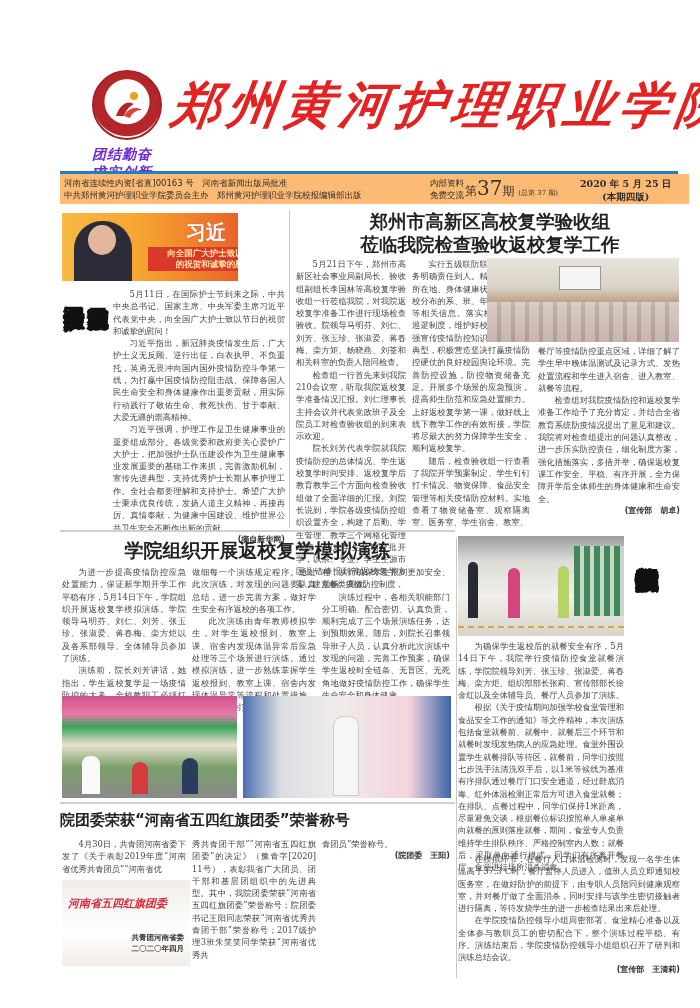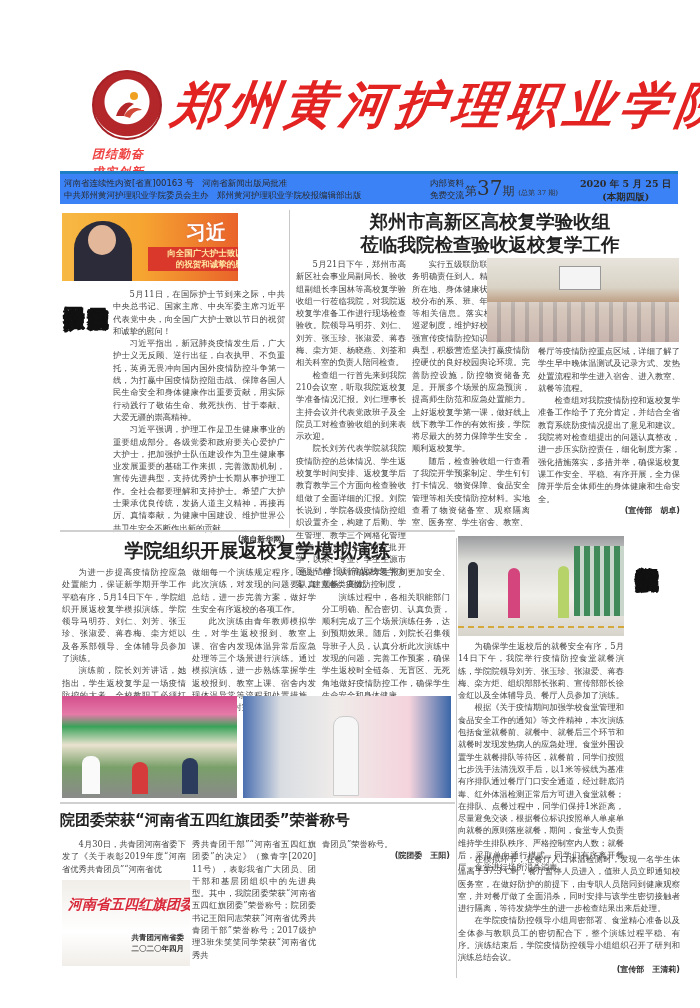--- a/index.html
+++ b/index.html
@@ -1,23 +1,23 @@
 <!DOCTYPE html>
 <html><head>
 <meta charset="utf-8">
 <style>
   html, body { margin:0; padding:0; background:#ffffff; }
   body { width:700px; height:1008px; position:relative; overflow:hidden; font-family:"DejaVu Serif", serif; color:#333; }
   .abs { position:absolute; }
   .masthead-logo { left:92px; top:70px; width:70px; height:70px; border-radius:50%; background:radial-gradient(circle at 50% 45%, #fff 0 22px, #b3262a 23px 34px, #ffffff 35px); border:2px solid #a52125; box-sizing:border-box; }
   .logo-bird { position:absolute; left:18px; top:18px; width:32px; height:30px; }
-  .motto { left:92px; top:145px; width:80px; font-family:"DejaVu Serif", serif; font-size:12px; line-height:18px; color:#ef4444; font-style:italic; font-weight:bold; letter-spacing:1px; }
+  .motto { left:92px; top:145px; width:80px; font-family:"DejaVu Serif", serif; font-size:14px; line-height:18px; color:#6d28d9; font-style:italic; font-weight:bold; letter-spacing:1px; }
   .brand { left:172px; top:72px; font-family:"DejaVu Serif", serif; font-size:50px; color:#e32222; font-style:italic; font-weight:bold; letter-spacing:6px; transform:skewX(-8deg); white-space:nowrap; }
   .blue-rule { left:60px; top:171px; width:618px; height:3px; background:#1f7fc6; }
-  .info-bar { left:60px; top:174px; width:618px; height:30px; background:#3b82f6; font-family:"DejaVu Sans", sans-serif; font-size:8.5px; color:#2b2b2b; }
+  .info-bar { left:60px; top:174px; width:618px; height:30px; background:#fdba74; font-family:"DejaVu Sans", sans-serif; font-size:8.5px; color:#2b2b2b;padding-left:11px; }
   .info-left { position:absolute; left:4px; top:3px; line-height:12px; }
   .info-mid { position:absolute; left:358px; top:3px; line-height:12px;margin-left:12px; }
   .issue { position:absolute; left:405px; top:2px; font-family:"DejaVu Serif", serif; font-size:12px; color:#333; white-space:nowrap; }
   .issue .num { font-size:20px; color:#333; }
   .issue .small { font-size:7px; }
   .date { position:absolute; left:520px; top:3px; font-family:"DejaVu Serif", serif; font-size:9.5px; font-weight:bold; line-height:13px; text-align:center; }
   .photo { background:#bbb; overflow:hidden; }
   .body-text { font-family:"DejaVu Serif", serif; font-size:8.3px; line-height:12.3px; color:#444; text-align:justify; }
   .body-text p { margin:0; text-indent:2em; }
   .byline { font-family:"DejaVu Sans", sans-serif; font-weight:bold; font-size:8px; color:#333; text-align:right; }
@@ -134,21 +134,21 @@
   <div style="position:absolute;left:90px;top:20px;width:24px;height:78px;background:#f6f6f6;border:1px solid #ccc;border-radius:10px 10px 0 0;"></div>
 </div>
 
 <div class="abs divider-h" style="left:60px;top:802px;width:395px;"></div>
 
 <div class="abs headline" style="left:60px;top:808px;width:395px;font-size:15px;line-height:24px;">院团委荣获“河南省五四红旗团委”荣誉称号</div>
 <div class="abs body-text" style="left:62px;top:838px;width:124px;">
   <p>4月30日，共青团河南省委下发了《关于表彰2019年度“河南省优秀共青团员”“河南省优</p>
 </div>
 <div class="abs photo" style="left:62px;top:880px;width:128px;height:86px;background:linear-gradient(180deg,#f1eee9 0%,#ffffff 60%,#f1eee9 100%);">
-  <div style="position:absolute;left:6px;top:16px;font-family:'DejaVu Serif',serif;font-style:italic;font-weight:bold;font-size:14px;color:#d8283a;white-space:nowrap;">河南省五四红旗团委</div>
+  <div style="position:absolute;left:6px;top:16px;font-family:'DejaVu Serif',serif;font-style:italic;font-weight:bold;font-size:11px;color:#d8283a;white-space:nowrap;">河南省五四红旗团委</div>
   <div style="position:absolute;right:6px;top:52px;text-align:left;font-family:'DejaVu Serif',serif;font-weight:bold;font-size:7.5px;line-height:11px;color:#333;">
     <div>共青团河南省委</div>
     <div>二〇二〇年四月</div>
   </div>
 </div>
 <div class="abs body-text" style="left:192px;top:838px;width:124px;">
   <p style="text-indent:0">秀共青团干部”“河南省五四红旗团委”的决定》（豫青字[2020] 11号），表彰我省广大团员、团干部和基层团组织中的先进典型。其中，我院团委荣获“河南省五四红旗团委”荣誉称号；院团委书记王阳同志荣获“河南省优秀共青团干部”荣誉称号；2017级护理3班朱笑笑同学荣获“河南省优秀共</p>
 </div>
 <div class="abs body-text" style="left:322px;top:838px;width:128px;">
   <p style="text-indent:0">青团员”荣誉称号。</p>

